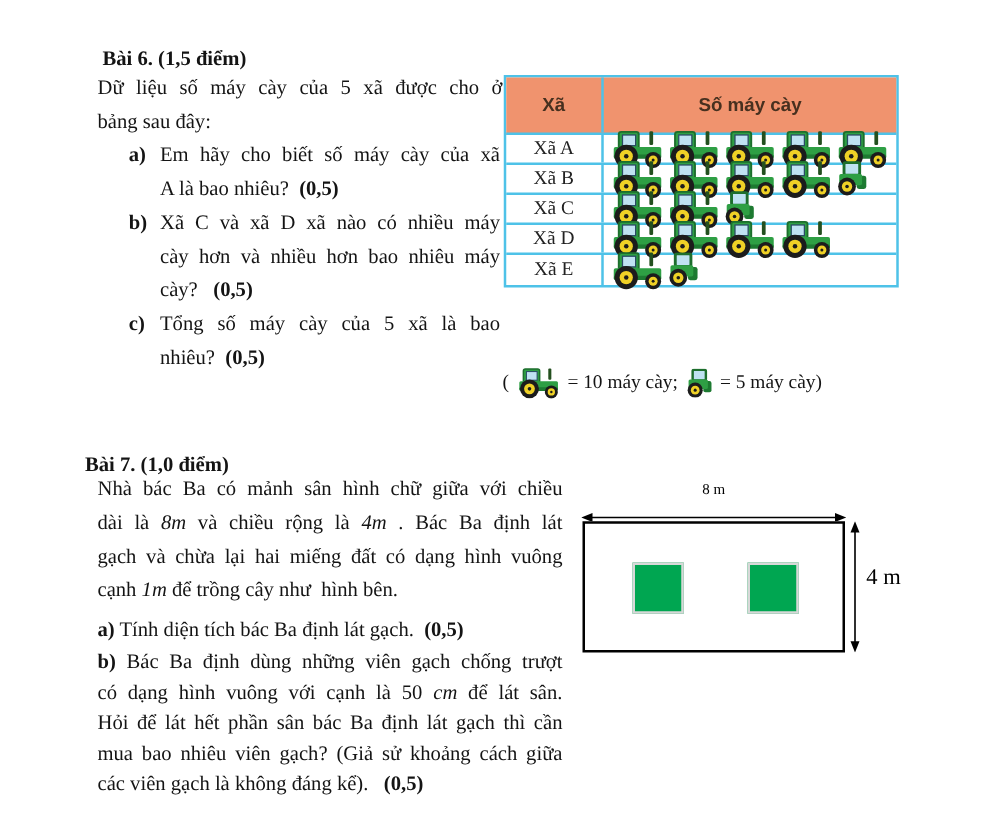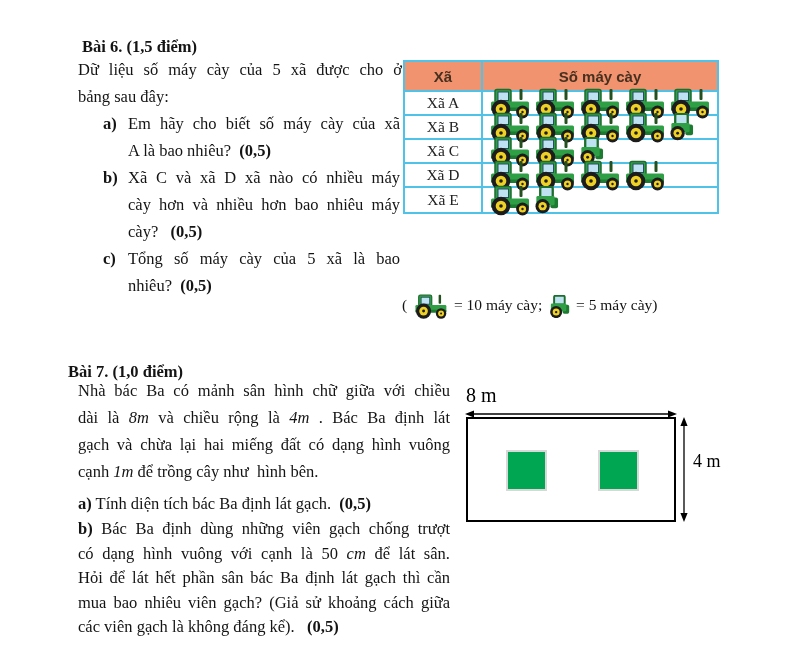--- a/index.html
+++ b/index.html
@@ -21,21 +21,21 @@
   .b { font-weight: bold; }
   .i { font-style: italic; }
 
   
   .item { position: relative; padding-left: 25px; }
   .marker { position: absolute; left: 0; top: 0; font-weight: bold; line-height: 27px; }
 
   
   .ttable { border: 2px solid var(--table-border, #4EC2E8); width: 316px; background: #fff; }
   .thead {
-    display: flex; height: 30px;
+    display: flex; height: 46px;
     background: var(--table-header-bg, #F0936E);
     border-bottom: 2px solid var(--table-border, #4EC2E8);
     font-family: "Liberation Sans", "DejaVu Sans", sans-serif;
     font-weight: bold; font-size: 15px; color: #47301f;
   }
   .hcell { display: flex; align-items: center; justify-content: center; }
   .c1 { width: 78px; border-right: 2px solid var(--table-border, #4EC2E8); }
   .c2 { flex: 1; }
   .trow { display: flex; height: 24px; border-bottom: 2px solid var(--table-border, #4EC2E8); }
   .trow:last-child { border-bottom: none; }
@@ -49,21 +49,21 @@
 
   .legend { font-size: 15.5px; white-space: nowrap; }
   .legend svg { vertical-align: middle; margin: 0 2px; }
 
   .b7i .tline { line-height: 27px; }
   .b7a .tline { line-height: 25px; }
   .b7b .tline { line-height: 24.5px; }
 
   
   .diagram { width: 270px; height: 152px; }
-  .dim-top { position: absolute; left: 0; top: -4px; width: 210px; font-size: 20px; color: #000; }
+  .dim-top { position: absolute; left: 0; top: -4px; width: 210px; text-align: center; font-size: 12px; color: #000; }
   .arrow-h { position: absolute; left: -1px; top: 21px; }
   .yard-rect { position: absolute; left: 0; top: 29px; width: 210px; height: 105px; border: 2px solid #000; background: #fff; }
   .gsq { position: absolute; top: 31px; width: 41px; height: 41px; background: var(--square-green, #00A651); border: 2px solid #d8d8d8; }
   .arrow-v { position: absolute; left: 213px; top: 29px; }
   .dim-right { position: absolute; left: 227px; top: 63px; font-size: 18px; color: #000; }
 </style>
 </head>
 <body>
 
 <div class="page">

